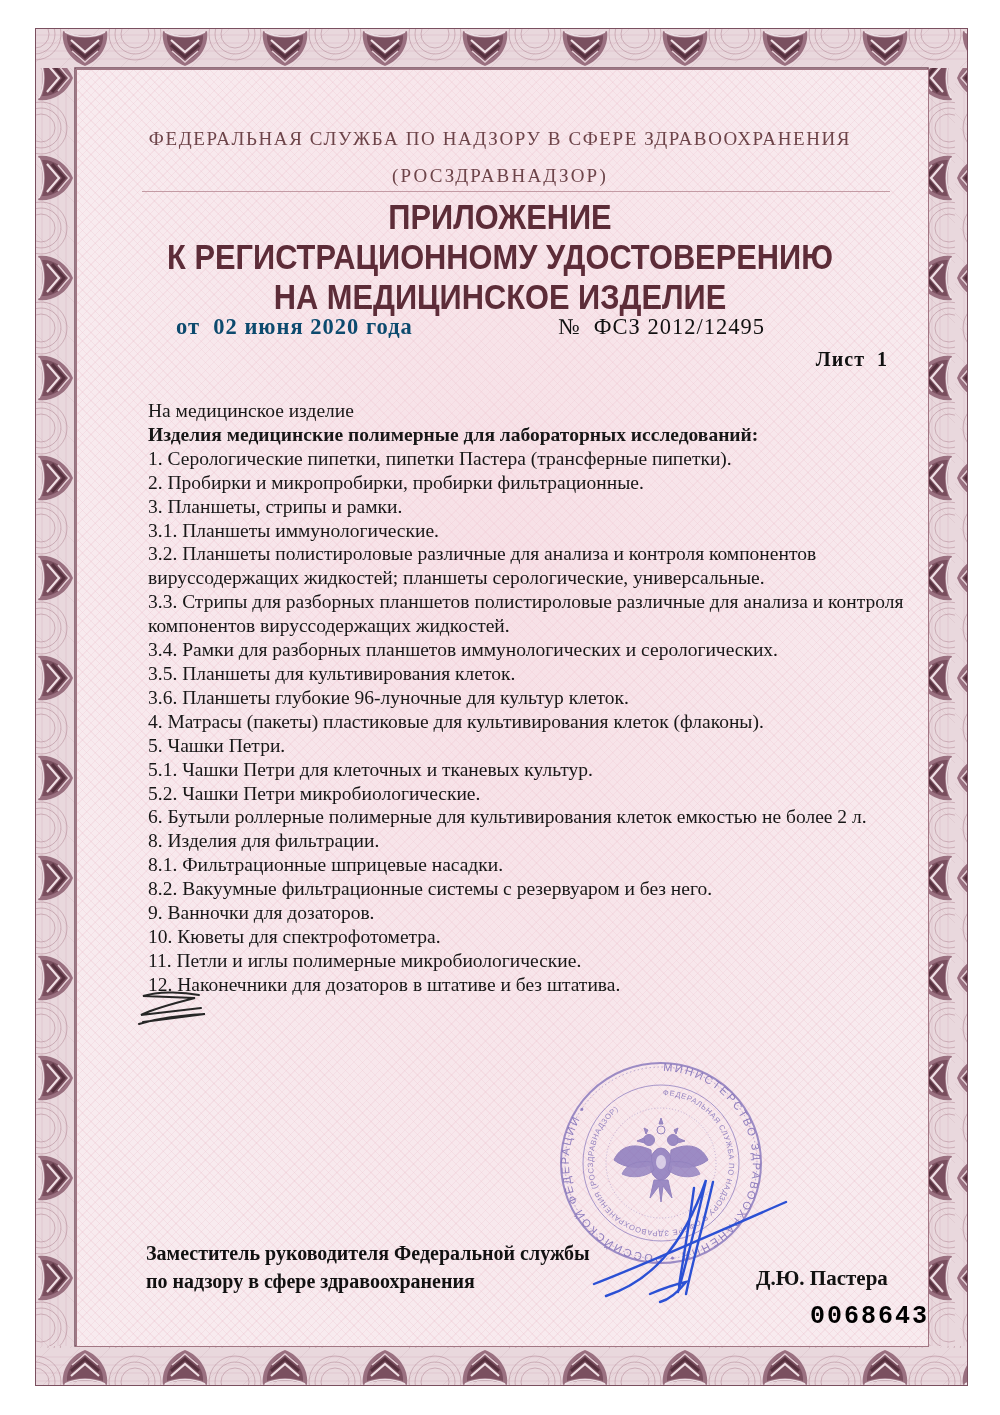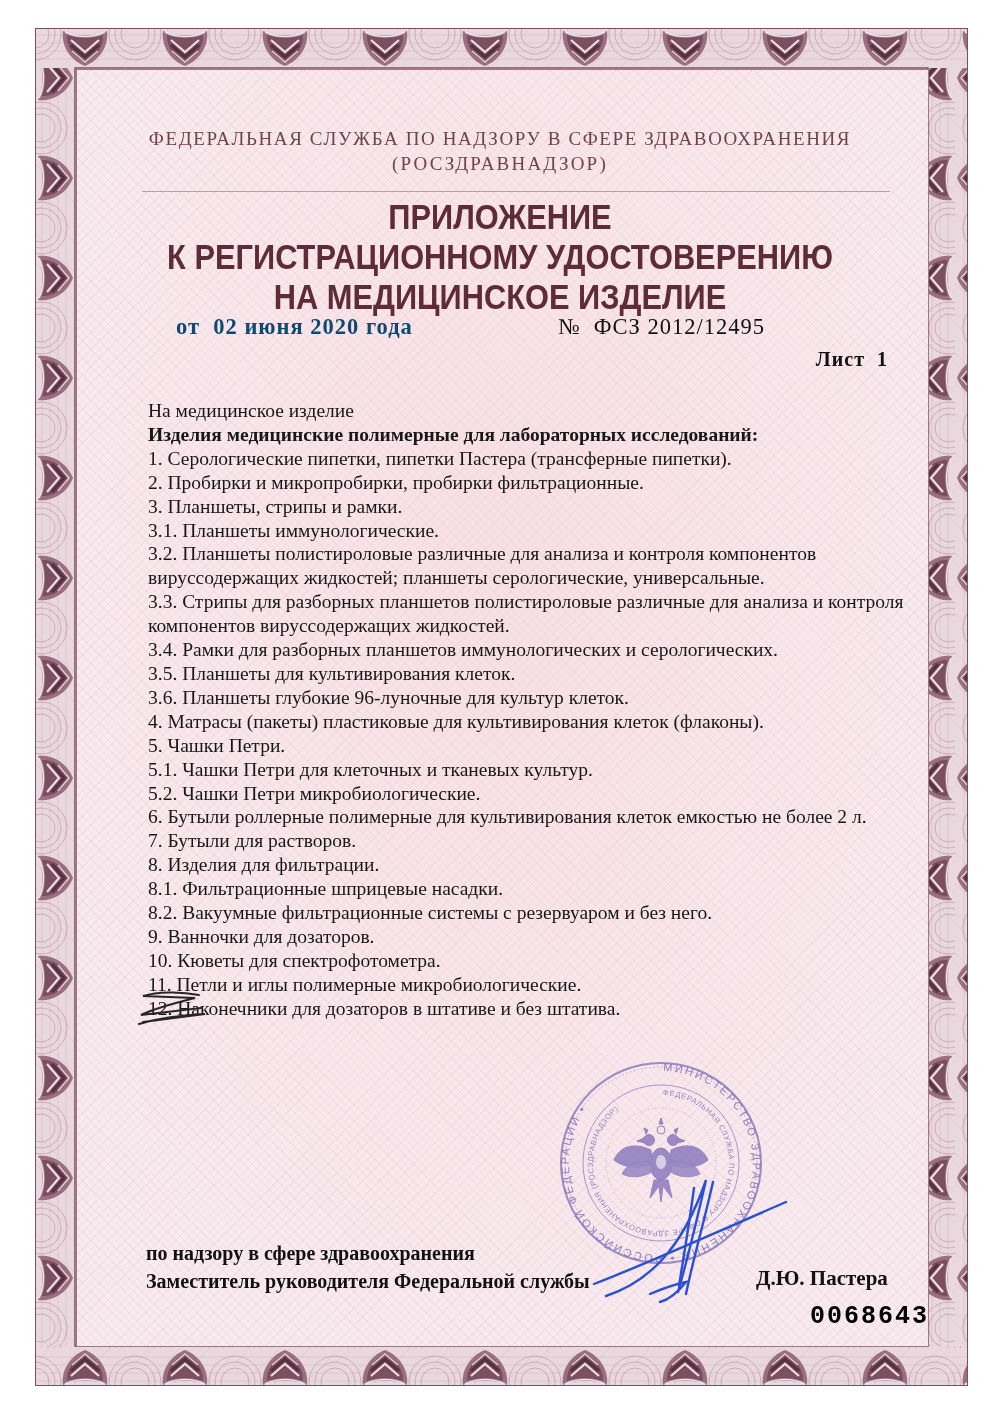--- a/index.html
+++ b/index.html
@@ -11,21 +11,21 @@
   .interior{position:absolute;left:76px;top:69px;width:851px;height:1276px;
     background-color:#f8ebef;
     background-image:
       radial-gradient(ellipse at 50% 40%, rgba(246,210,219,.45), rgba(246,210,219,0) 75%),
       repeating-linear-gradient(45deg, rgba(226,164,180,.16) 0 1px, rgba(0,0,0,0) 1px 6px),
       repeating-linear-gradient(-45deg, rgba(226,164,180,.16) 0 1px, rgba(0,0,0,0) 1px 6px);
     border:1px solid #a27683;}
   
   .org-name{position:absolute;left:80px;right:80px;top:126px;text-align:center;
     color:#6d4449;font-size:19px;line-height:25px;letter-spacing:1.6px;}
-  .org-sub{letter-spacing:2.2px;}
+  .org-sub{letter-spacing:2.2px;margin-top:12px;}
   .rule{position:absolute;left:142px;width:748px;top:191px;border-top:1px solid #c39ba4;height:0;}
   
   .doc-title{position:absolute;left:0;right:0;top:197px;text-align:center;
     font-family:"Liberation Sans",sans-serif;font-weight:700;color:#5d2c38;
     font-size:35px;line-height:40px;transform:scaleX(.88);transform-origin:50% 0;}
   
   .meta-date{position:absolute;left:176px;top:314px;font-weight:700;font-size:22.5px;
     color:#0c4a6e;white-space:pre;letter-spacing:1px;}
   .meta-number{position:absolute;left:558px;top:314px;font-weight:400;font-size:22.5px;
     color:#111;white-space:pre;letter-spacing:1px;}
@@ -123,21 +123,20 @@
     <div>3.2. Планшеты полистироловые различные для анализа и контроля компонентов вируссодержащих жидкостей; планшеты серологические, универсальные.</div>
     <div>3.3. Стрипы для разборных планшетов полистироловые различные для анализа и контроля компонентов вируссодержащих жидкостей.</div>
     <div>3.4. Рамки для разборных планшетов иммунологических и серологических.</div>
     <div>3.5. Планшеты для культивирования клеток.</div>
     <div>3.6. Планшеты глубокие 96-луночные для культур клеток.</div>
     <div>4. Матрасы (пакеты) пластиковые для культивирования клеток (флаконы).</div>
     <div>5. Чашки Петри.</div>
     <div>5.1. Чашки Петри для клеточных и тканевых культур.</div>
     <div>5.2. Чашки Петри микробиологические.</div>
     <div>6. Бутыли роллерные полимерные для культивирования клеток емкостью не более 2 л.</div>
-    <div>7. Бутыли для растворов.</div>
     <div>8. Изделия для фильтрации.</div>
     <div>8.1. Фильтрационные шприцевые насадки.</div>
     <div>8.2. Вакуумные фильтрационные системы с резервуаром и без него.</div>
     <div>9. Ванночки для дозаторов.</div>
     <div>10. Кюветы для спектрофотометра.</div>
     <div>11. Петли и иглы полимерные микробиологические.</div>
     <div>12. Наконечники для дозаторов в штативе и без штатива.</div>
   </div>
 
   <svg class="zmark" viewBox="0 0 90 50" aria-hidden="true">
@@ -187,20 +186,20 @@
     <g fill="none" stroke="#2b50d4" stroke-width="2.4" stroke-linecap="round">
       <path d="M4,116 C56,96 136,60 196,34"></path>
       <path d="M16,128 C58,114 92,82 116,12 C106,56 96,96 88,124"></path>
       <path d="M104,20 C99,58 93,92 89,118"></path>
       <path d="M123,14 C114,54 102,96 96,126"></path>
       <path d="M60,126 C74,120 86,116 96,114 C88,124 78,132 70,134"></path>
     </g>
   </svg>
 
   <div class="sig-position">
+    <div>Заместитель руководителя Федеральной службы</div>
     <div>по надзору в сфере здравоохранения</div>
-    <div>Заместитель руководителя Федеральной службы</div>
   </div>
   <div class="signer">Д.Ю. Пастера</div>
 
   <div class="serial">0068643</div>
 
 </div>
 
 </body></html>

